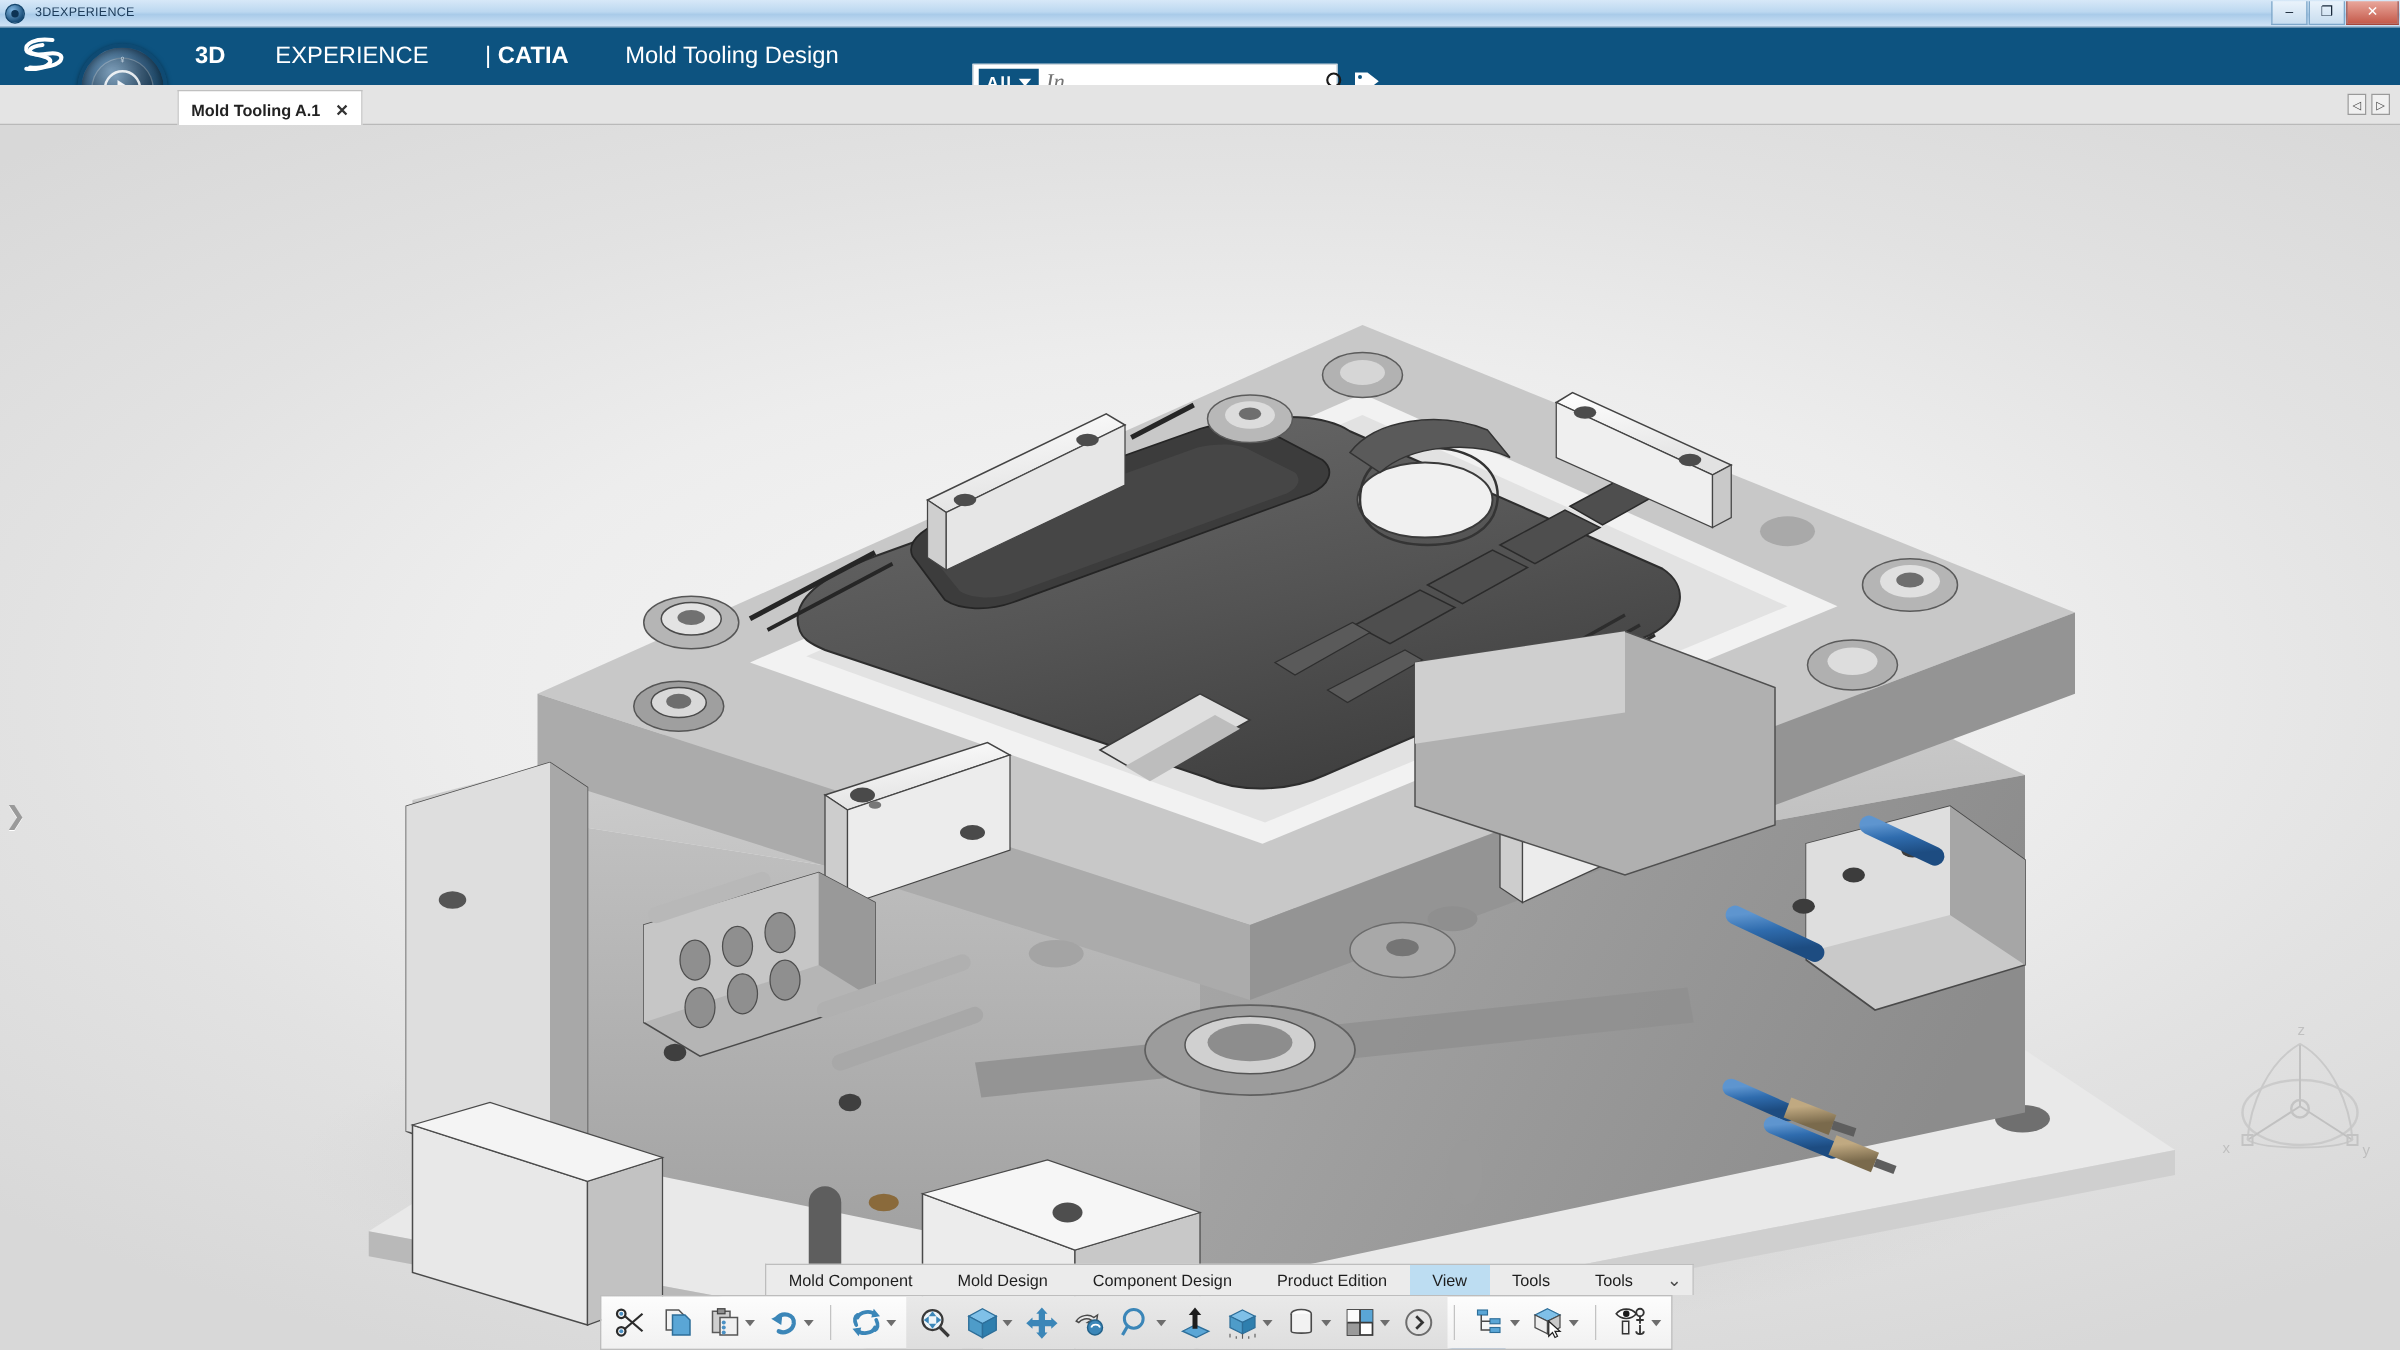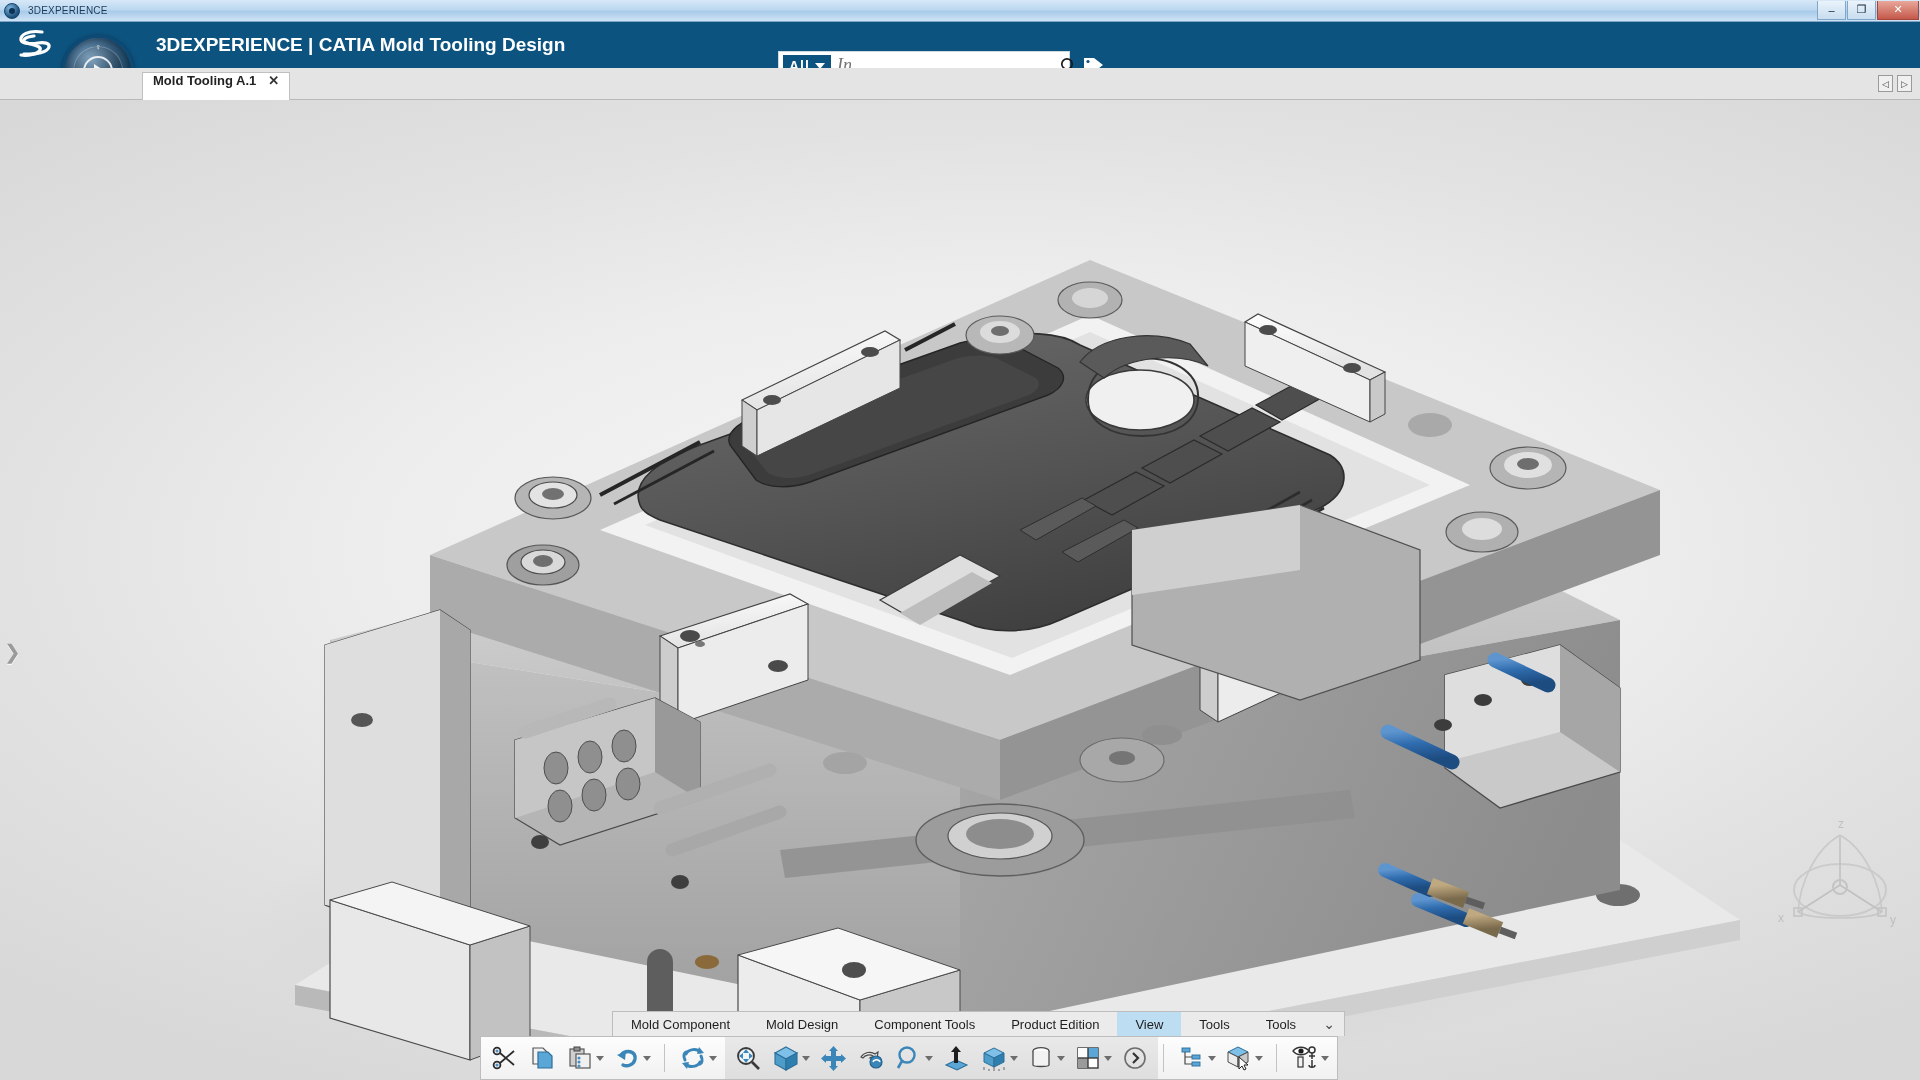--- a/index.html
+++ b/index.html
@@ -77,21 +77,21 @@
     border-top:7px solid transparent; border-bottom:7px solid transparent;
   }
   .c-lbl { position:absolute; color:#dfe9f1; font-size:8px; font-weight:bold; }
   .c-3d { left:9px; top:32px; }
   .c-i  { right:10px; top:31px; font-style:italic; font-size:10px;}
   .c-vr { left:0; right:0; bottom:6px; text-align:center; font-size:8px;}
   .c-top{ left:0; right:0; top:4px; text-align:center; font-size:9px;}
 
   .app-title { color:#fff; font-size:19px; margin-left:12px; white-space:nowrap; }
   .app-title b { font-weight:bold; }
-  .app-title .light { font-weight:bold; }
+  .app-title .light { font-weight:normal;margin-left:40px; }
 
   
   .search-wrap {
     position:absolute; left:778px; top:29px; width:292px; height:29px;
     background:#fff; display:flex; align-items:center; border:1px solid #cfd8de;
   }
   .search-scope {
     margin:3px 0 3px 4px; height:21px; background:#0d5380; color:#fff;
     display:flex; align-items:center; gap:5px; padding:0 6px;
     font-size:14px; font-weight:bold; letter-spacing:1px;text-align:right;
@@ -130,21 +130,21 @@
   }
 
   
   .tabstrip {
     position:absolute; top:68px; left:0; width:1920px; height:32px;
     background:#e4e4e4; border-bottom:1px solid #b9b9b9;
   }
   .doc-tab {
     position:absolute; left:142px; top:4px; height:32px;
     background:#fff; border:1px solid #c0c0c0; border-bottom-color:#fff;
-    display:flex; gap:12px; padding:0 10px;
+    display:flex; align-items:center; gap:12px; padding:0 10px;
     font-size:13px; font-weight:bold; color:#222;
   }
   .doc-tab .x { font-size:13px; font-weight:bold; color:#333; cursor:pointer; }
   .tab-navs { position:absolute; right:8px; top:7px; display:flex; gap:4px; }
   .tab-nav {
     width:15px;height:17px; border:1px solid #9a9a9a; background:#f0f0f0;
     display:flex;align-items:center;justify-content:center; font-size:9px; color:#444;
   }
 
   
@@ -566,21 +566,21 @@
       <text x="1838" y="728" font-size="12" fill="#9a9a9a" font-family="Liberation Sans, sans-serif">z</text>
       <text x="1778" y="822" font-size="12" fill="#9a9a9a" font-family="Liberation Sans, sans-serif">x</text>
       <text x="1890" y="824" font-size="12" fill="#9a9a9a" font-family="Liberation Sans, sans-serif">y</text>
     </g>
   </svg>
 </div>
 
 <div class="tabs-row">
   <div class="wb-tab">Mold Component</div>
   <div class="wb-tab">Mold Design</div>
-  <div class="wb-tab">Component Tools</div>
+  <div class="wb-tab">Component Design</div>
   <div class="wb-tab">Product Edition</div>
   <div class="wb-tab active">View</div>
   <div class="wb-tab">Tools</div>
   <div class="wb-tab">Tools</div>
   <div class="wb-chev">⌄</div>
 </div>
 
 <div class="action-bar">
 
   <div class="grp">

